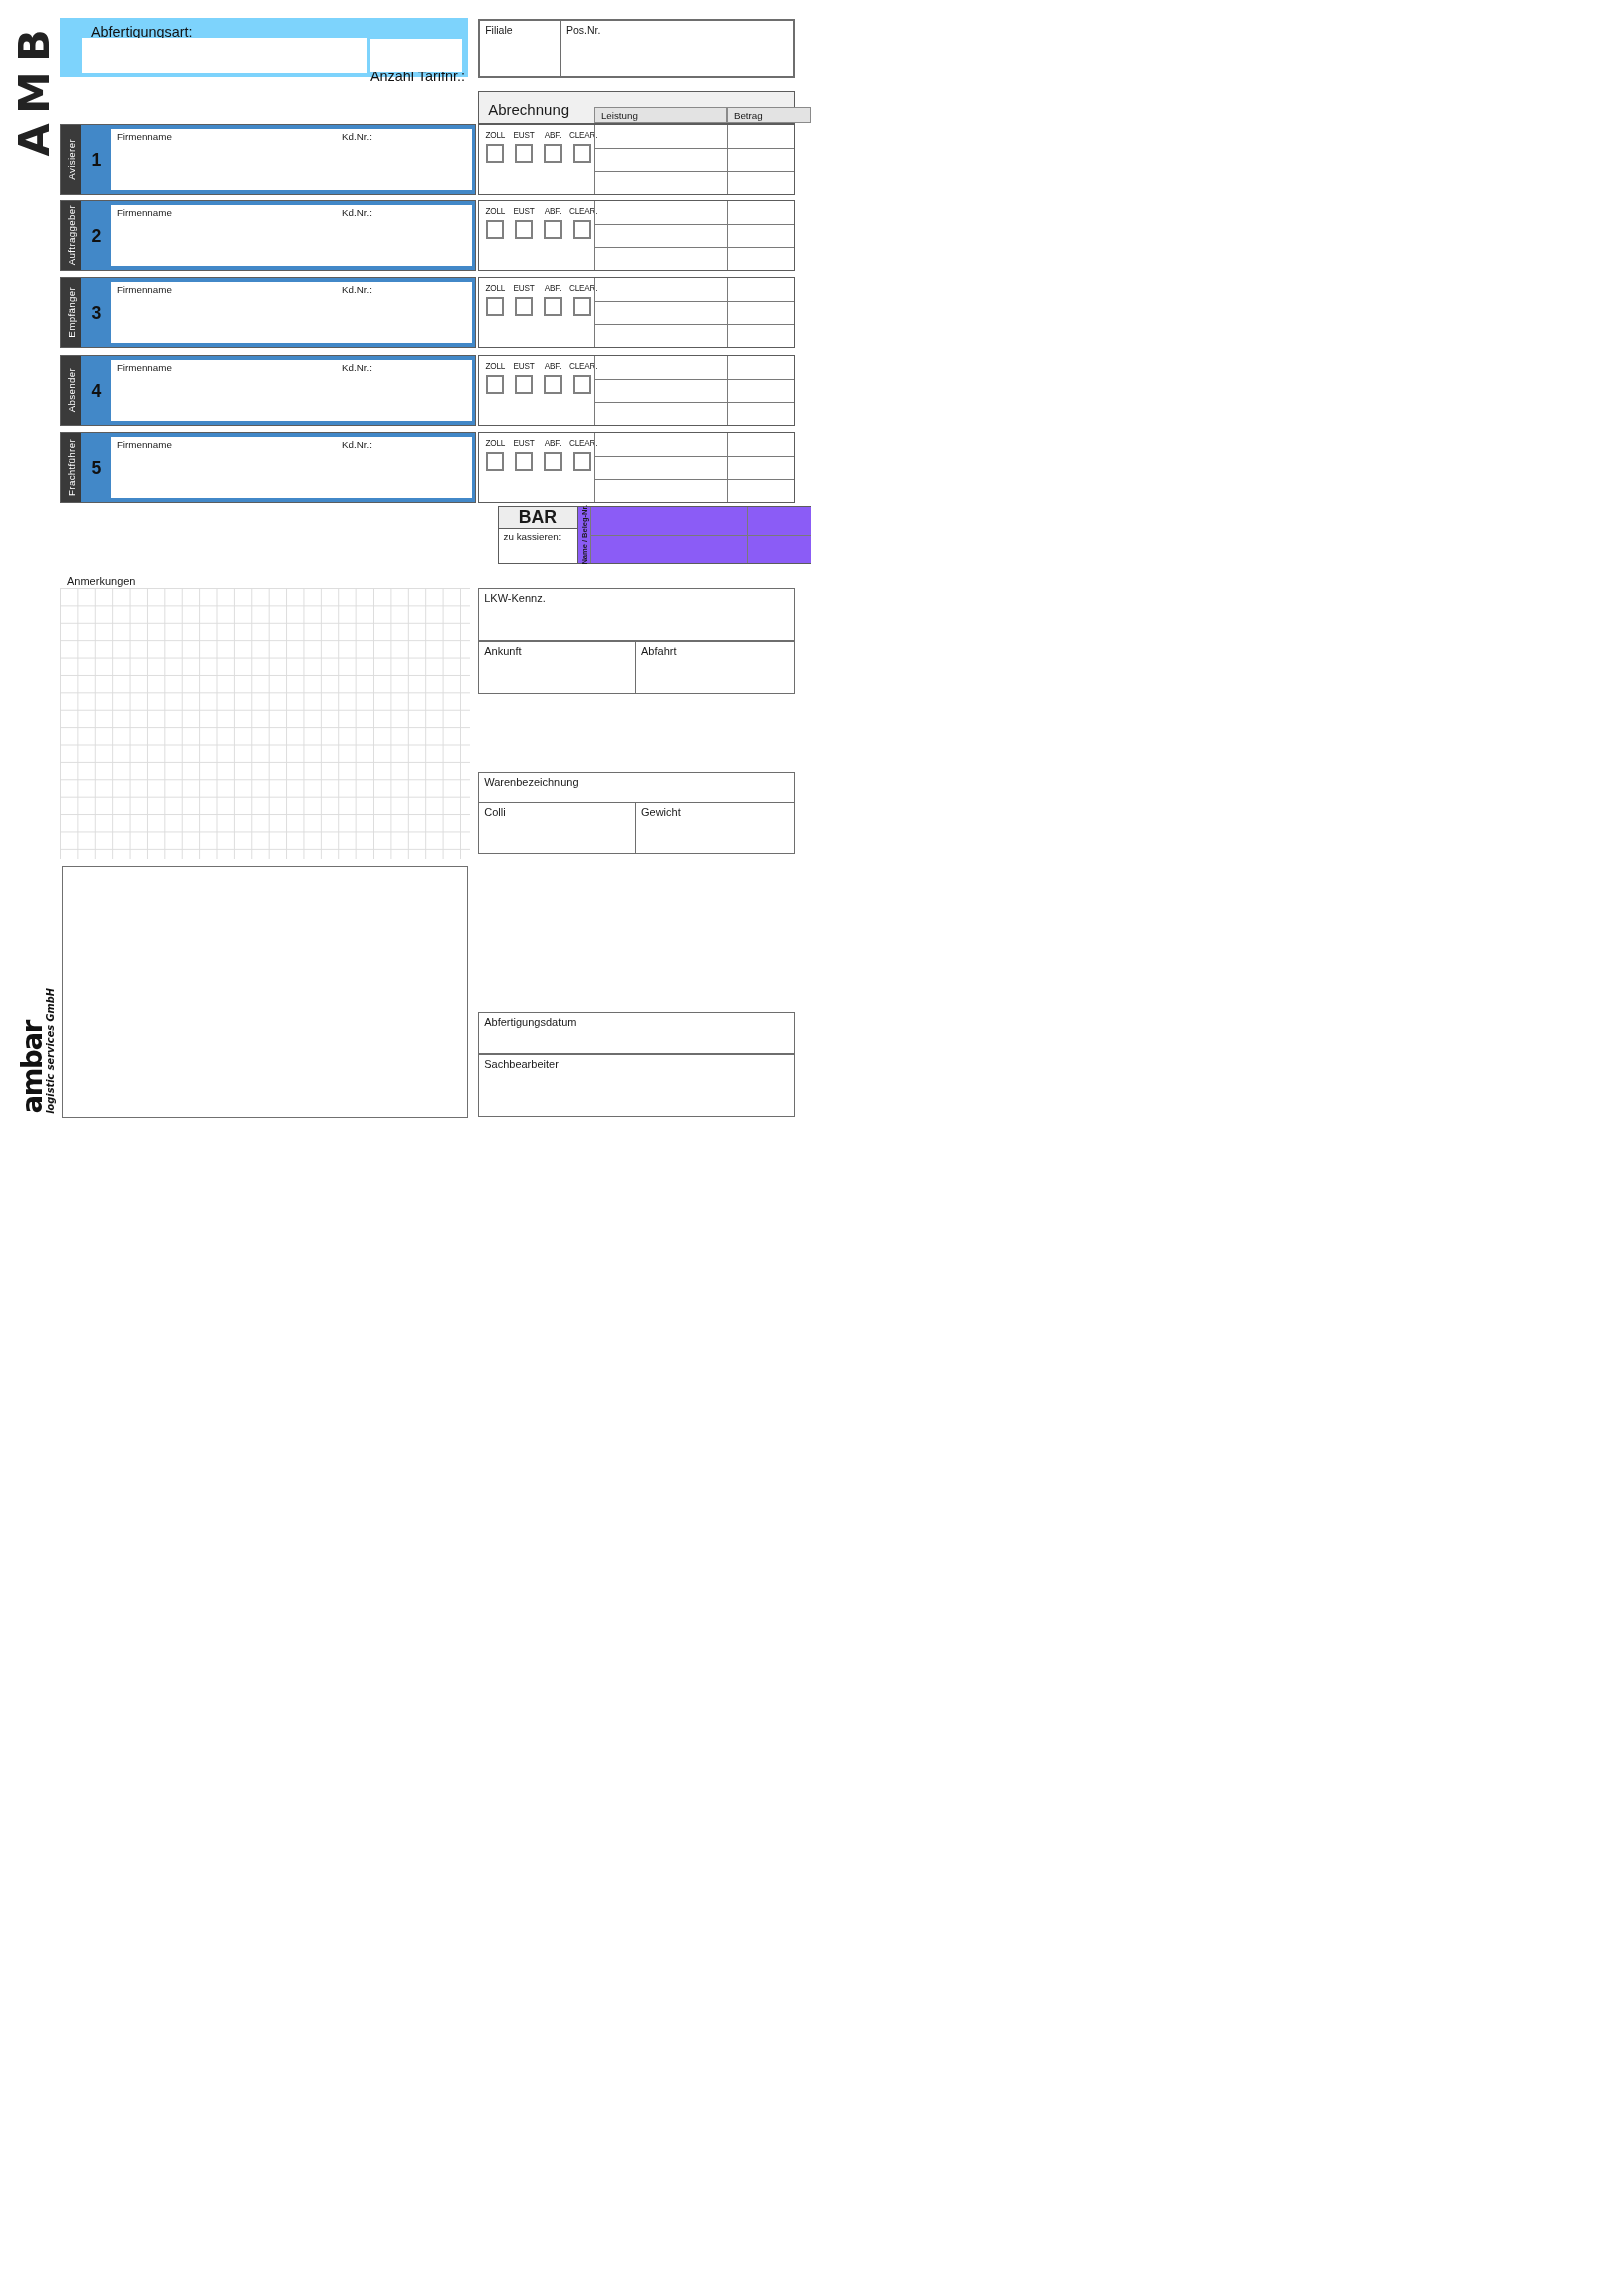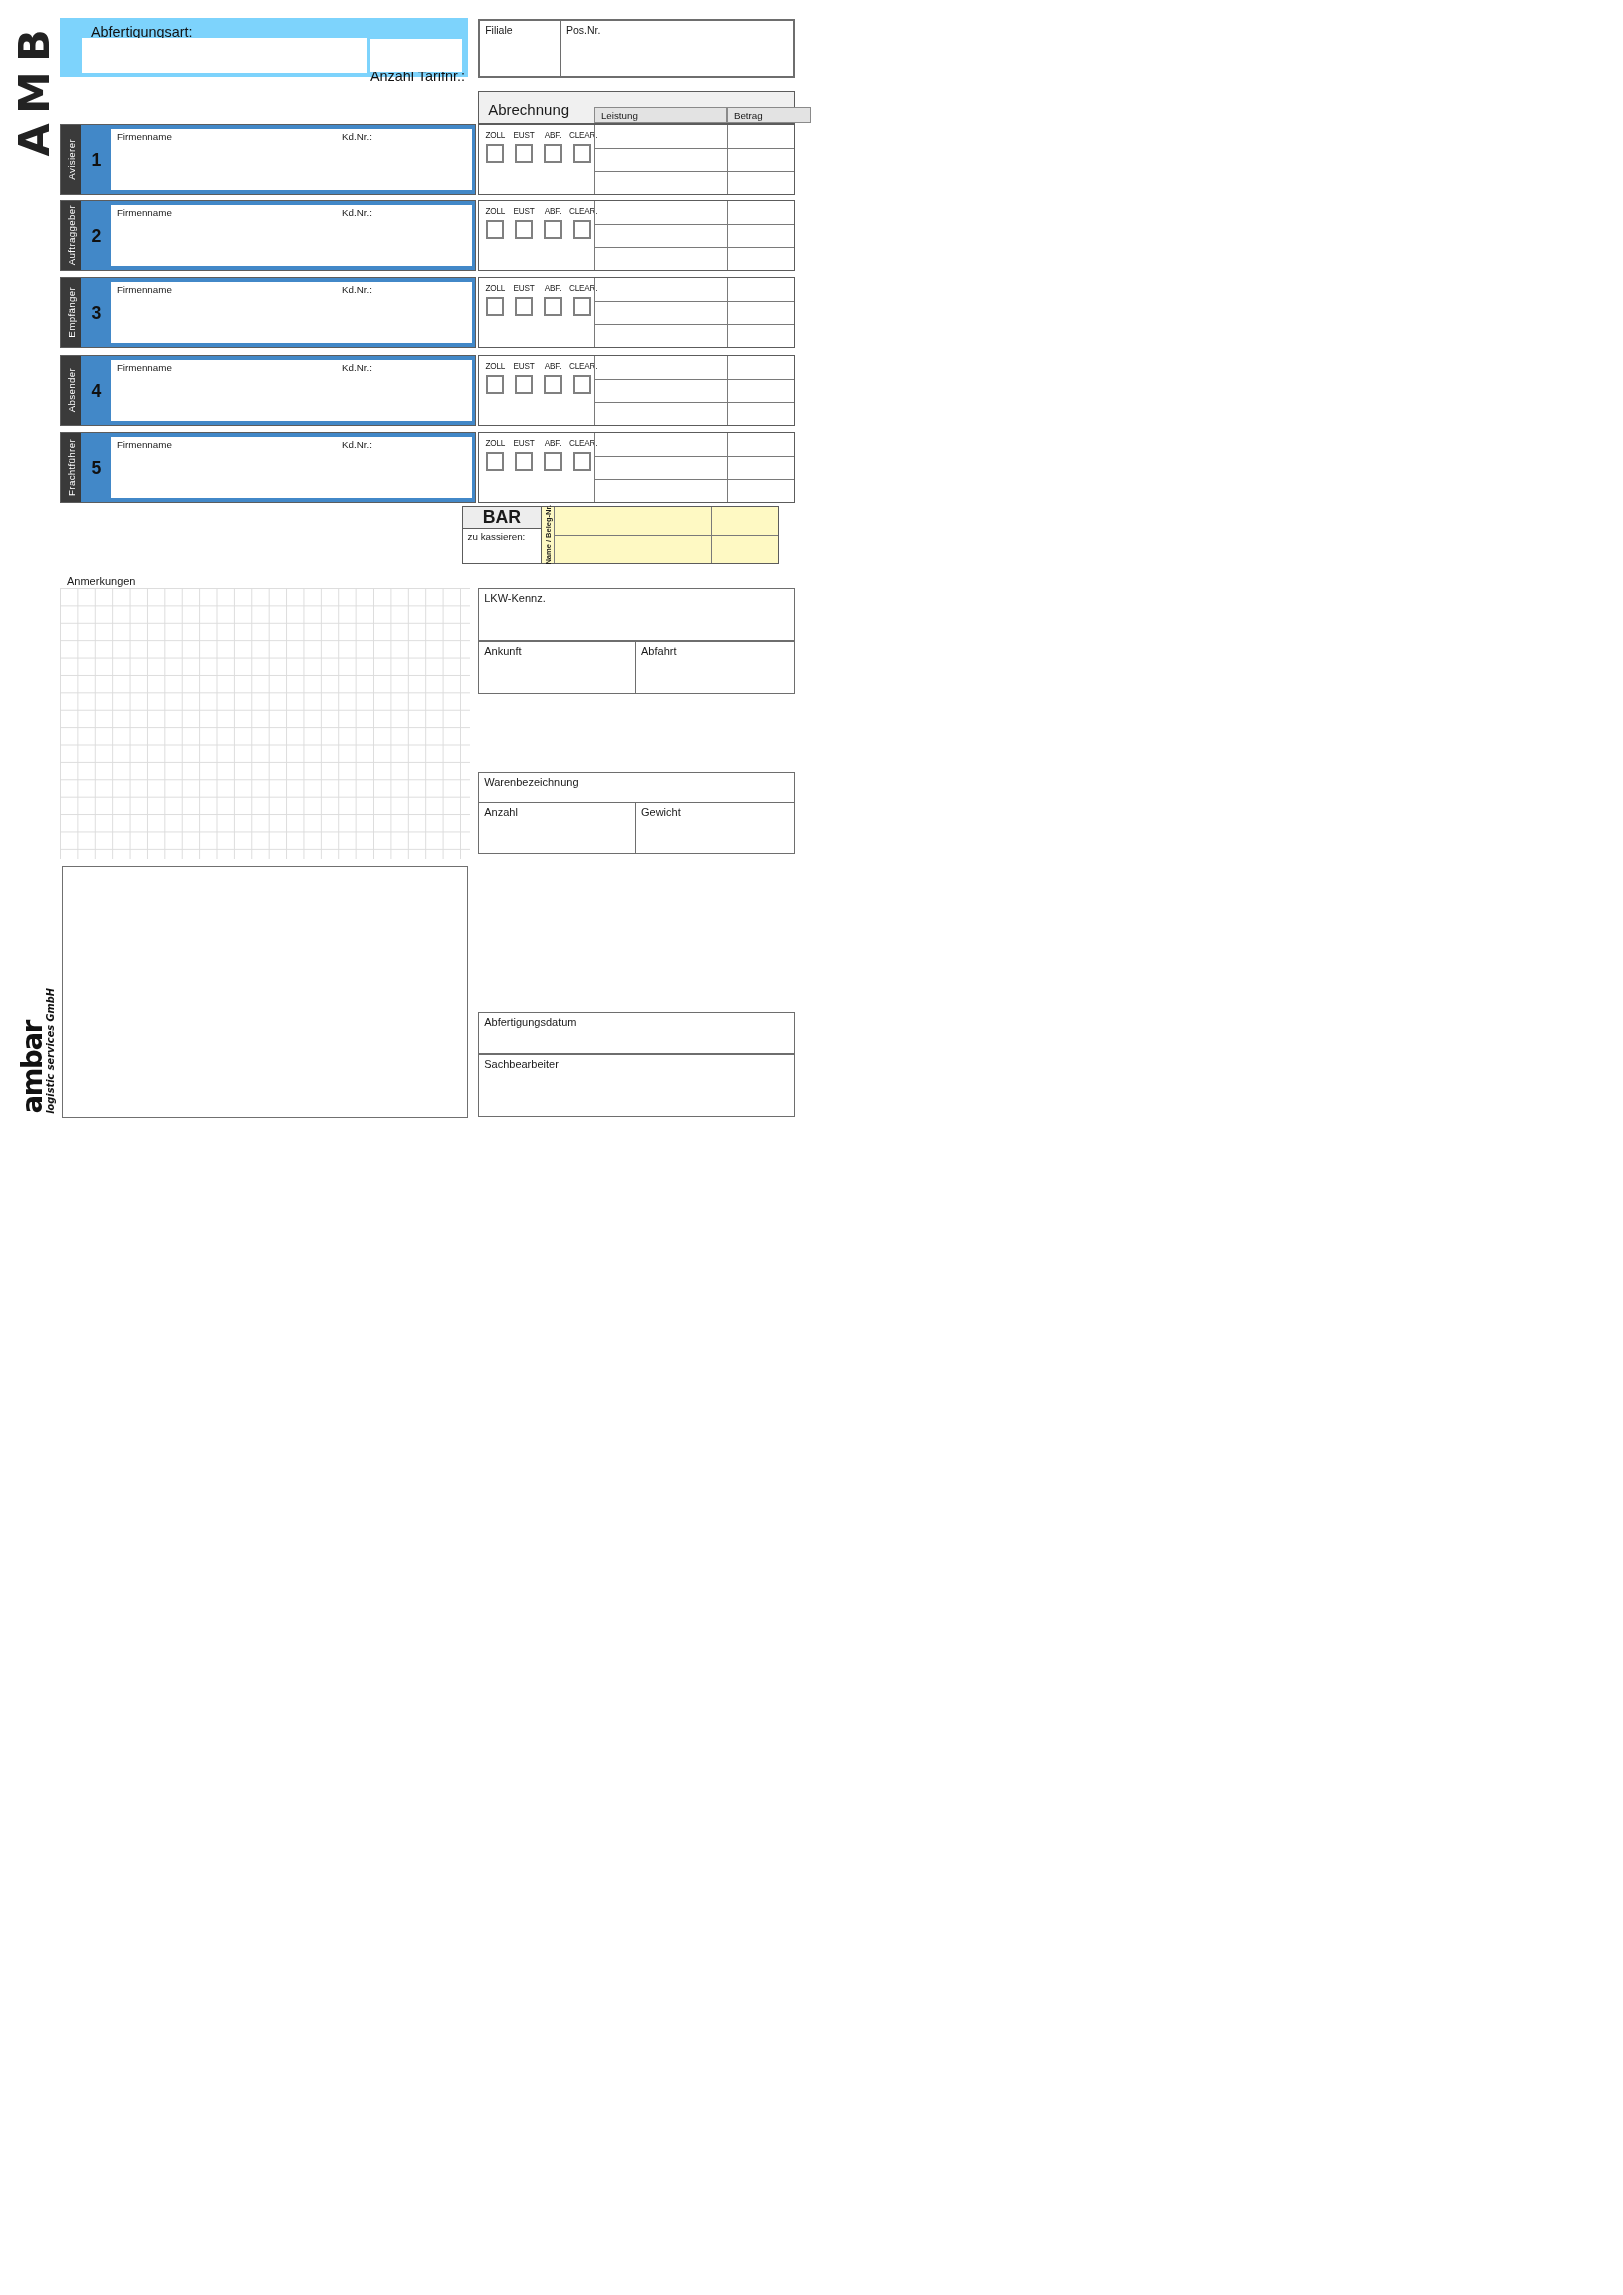--- a/index.html
+++ b/index.html
@@ -52,21 +52,21 @@
     border:1.3px solid #5c5c5c;box-sizing:border-box;}
   .cb-group{position:absolute;top:3.3px;width:26px;text-align:center;}
   .cb-label{font-size:8.2px;letter-spacing:-0.2px;white-space:nowrap;}
   .checkbox{display:block;margin:3.9px auto 0;width:17.7px;height:19px;
     border:2px solid #808080;box-sizing:border-box;background:#fff;}
   .vline{position:absolute;top:0;bottom:0;width:1px;background:#7a7a7a;}
   .vl1{left:115px;} .vl2{left:248px;}
   .hline{position:absolute;left:115px;right:0;height:1px;background:#7a7a7a;}
 
   
-  .bar-section{left:462px;top:506px;width:317px;height:58px;background:#fef9c3;
+  .bar-section{left:498px;top:506px;width:317px;height:58px;background:#8b5cf6;
     border:1.3px solid #5c5c5c;box-sizing:border-box;}
   .bar-box{position:absolute;left:0;top:0;width:79px;height:22px;background:#ededed;
     border-right:1.3px solid #5c5c5c;border-bottom:1.3px solid #5c5c5c;box-sizing:border-box;
     display:flex;align-items:center;justify-content:center;font-size:17.7px;font-weight:800;}
   .zu-box{position:absolute;left:0;top:22px;width:79px;bottom:0;background:#fff;
     border-right:1.3px solid #5c5c5c;box-sizing:border-box;font-size:9.8px;padding:2px 0 0 4.6px;}
   .name-strip{position:absolute;left:79px;top:0;bottom:0;width:12.4px;
     border-right:1px solid #7a7a7a;display:flex;align-items:center;justify-content:center;}
   .name-strip span{writing-mode:vertical-rl;transform:rotate(180deg);font-size:7.5px;
     font-weight:bold;white-space:nowrap;}
@@ -258,21 +258,21 @@
     <div class="abs" style="left:157px;top:15.7px;right:0;bottom:0;"></div>
   </div>
   <div class="abs fbox" style="left:478px;top:588px;width:317px;height:53px;">
     <span class="lbl">LKW-Kennz.</span>
   </div>
 
   <div class="abs fbox" style="left:478px;top:772px;width:317px;height:54px;">
     <span class="lbl">Warenbezeichnung</span>
   </div>
   <div class="abs fbox" style="left:478px;top:802px;width:317px;height:52px;">
-    <span class="split-lbl" style="left:5.2px;">Anzahl</span>
+    <span class="split-lbl" style="left:5.2px;">Colli</span>
     <div class="split-div"></div>
     <span class="split-lbl" style="left:162px;">Gewicht</span>
     <div class="abs" style="left:0;top:15.7px;width:154px;bottom:0;"></div>
     <div class="abs" style="left:157px;top:15.7px;right:0;bottom:0;"></div>
   </div>
 
   <div class="abs big-box"></div>
 
   <div class="abs fbox" style="left:478px;top:1012px;width:317px;height:42px;">
     <span class="lbl">Abfertigungsdatum</span>

